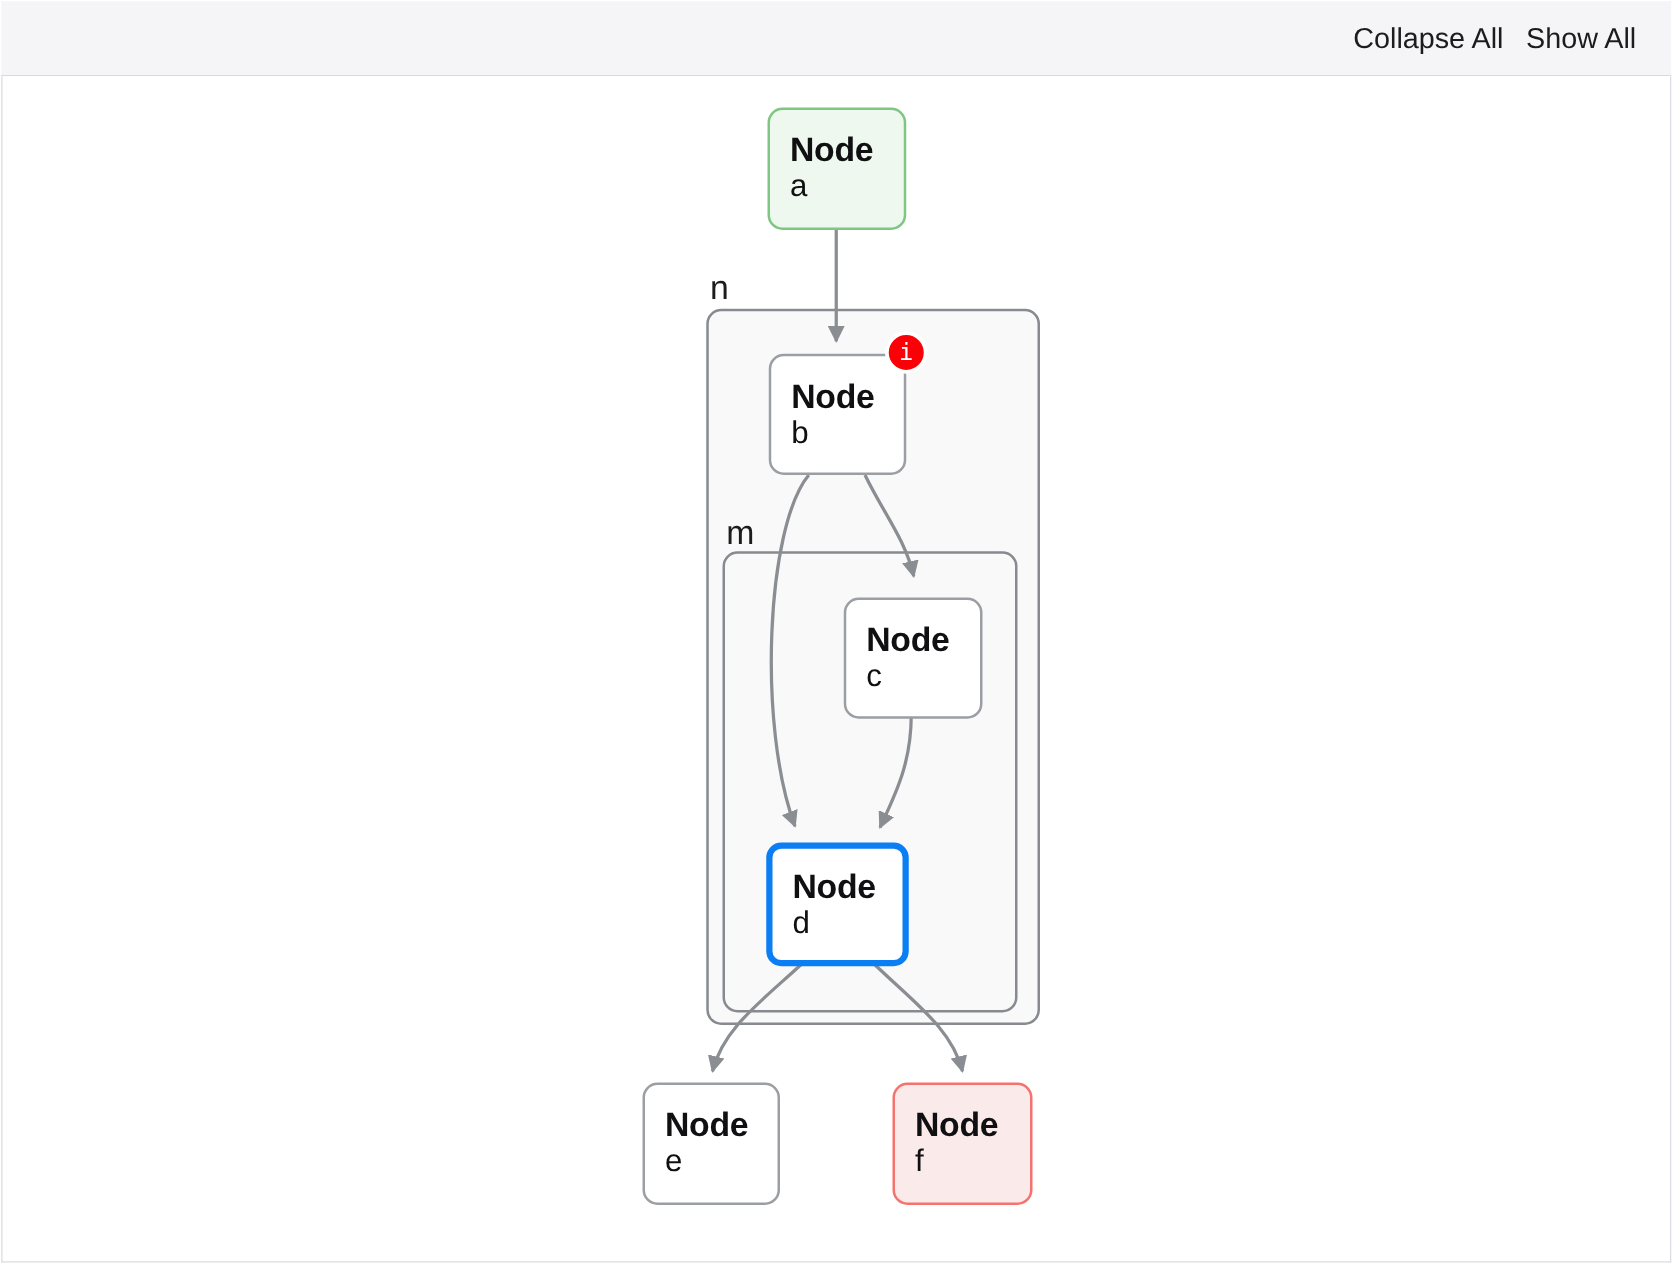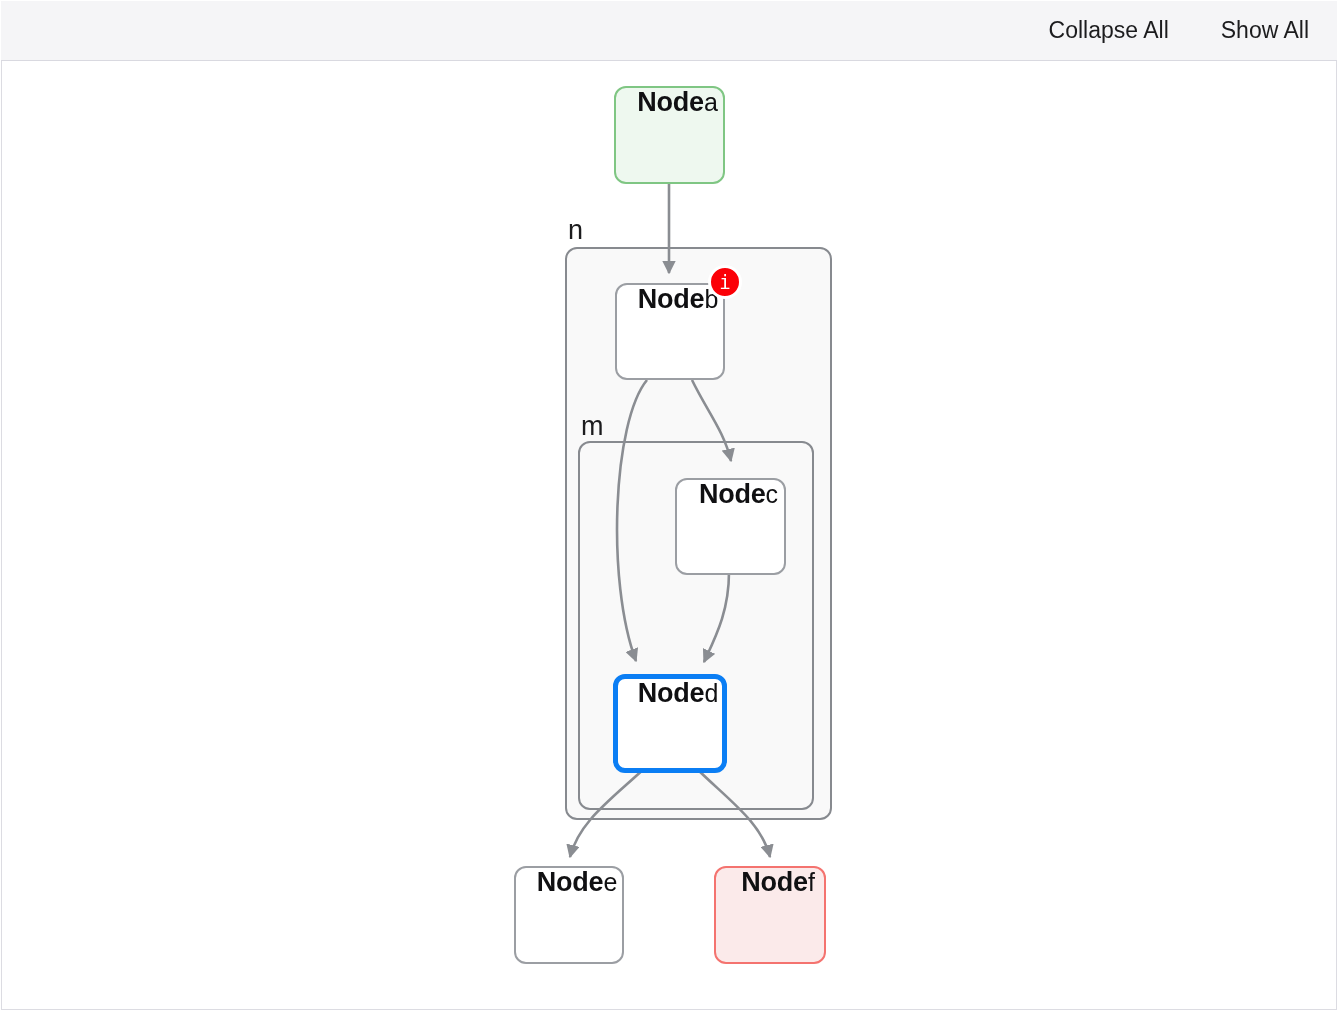--- a/index.html
+++ b/index.html
@@ -40,21 +40,21 @@
   .toolbar-hint {
     font-size: 23px;
     color: #1c1c1e;
     letter-spacing: 0.1px;
     white-space: nowrap;
   }
   .toolbar-actions {
     margin-left: auto;
     display: flex;
     align-items: flex-end;
-    gap: 52px;
+    gap: 18px;
   }
   .toolbar-btn {
     font-size: 23px;
     color: #1c1c1e;
     background: transparent;
     border: none;
     padding: 2px 0;
     cursor: pointer;
     white-space: nowrap;
     font-family: "Liberation Sans", sans-serif;
@@ -105,21 +105,21 @@
   }
 
   
   .node {
     position: absolute;
     box-sizing: border-box;
     background: #ffffff;
     border: 2px solid #9b9ea3;
     border-radius: 12px;
     display: flex;
-    flex-direction: row;
+    flex-direction: column;
     justify-content: center;
     align-items: flex-start;
     padding: 0 0 0 16px;
     cursor: pointer;
   }
   .node-title {
     font-size: 27px;
     font-weight: bold;
     color: #101012;
     line-height: 1.06;

